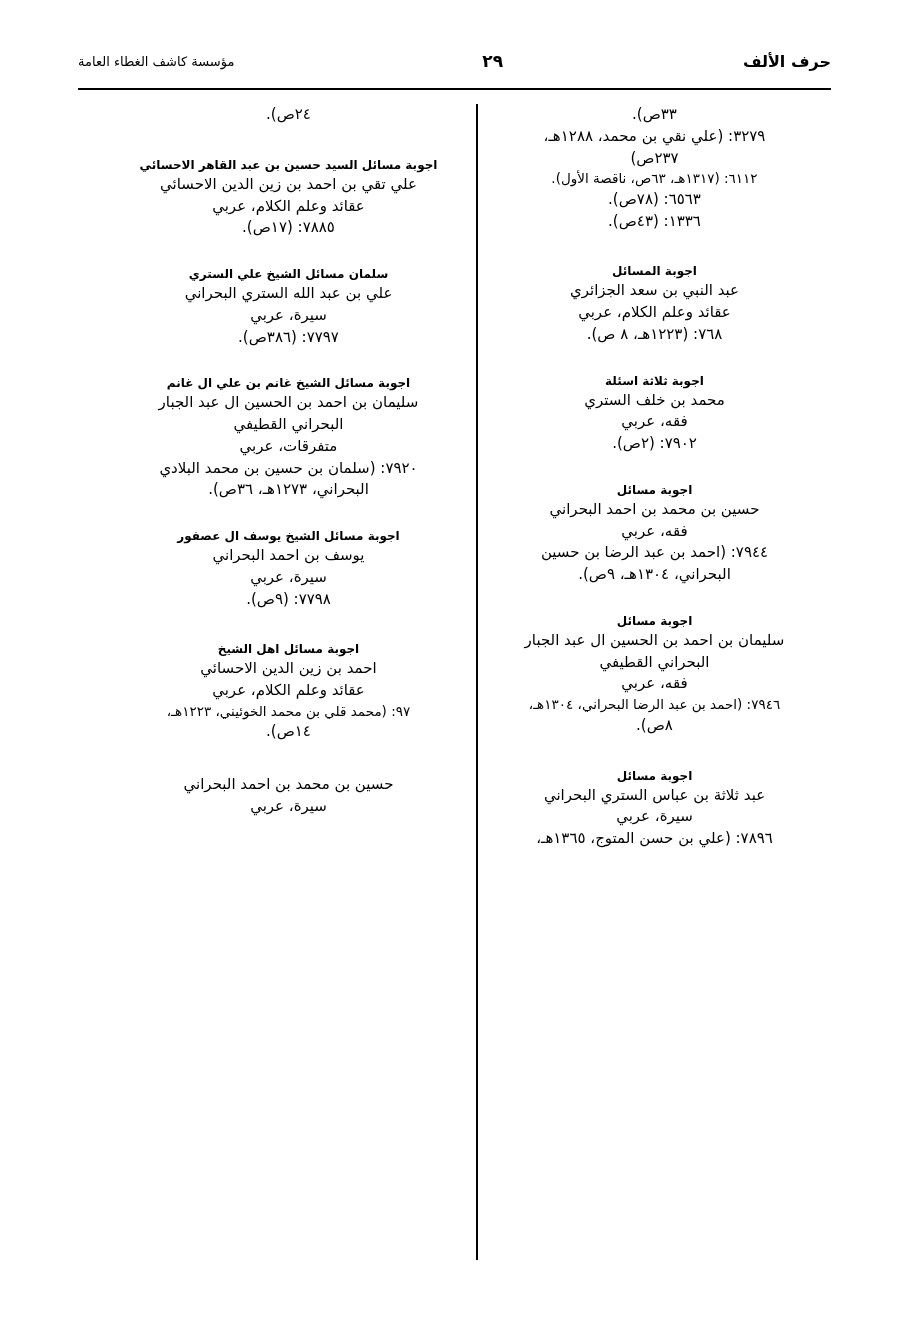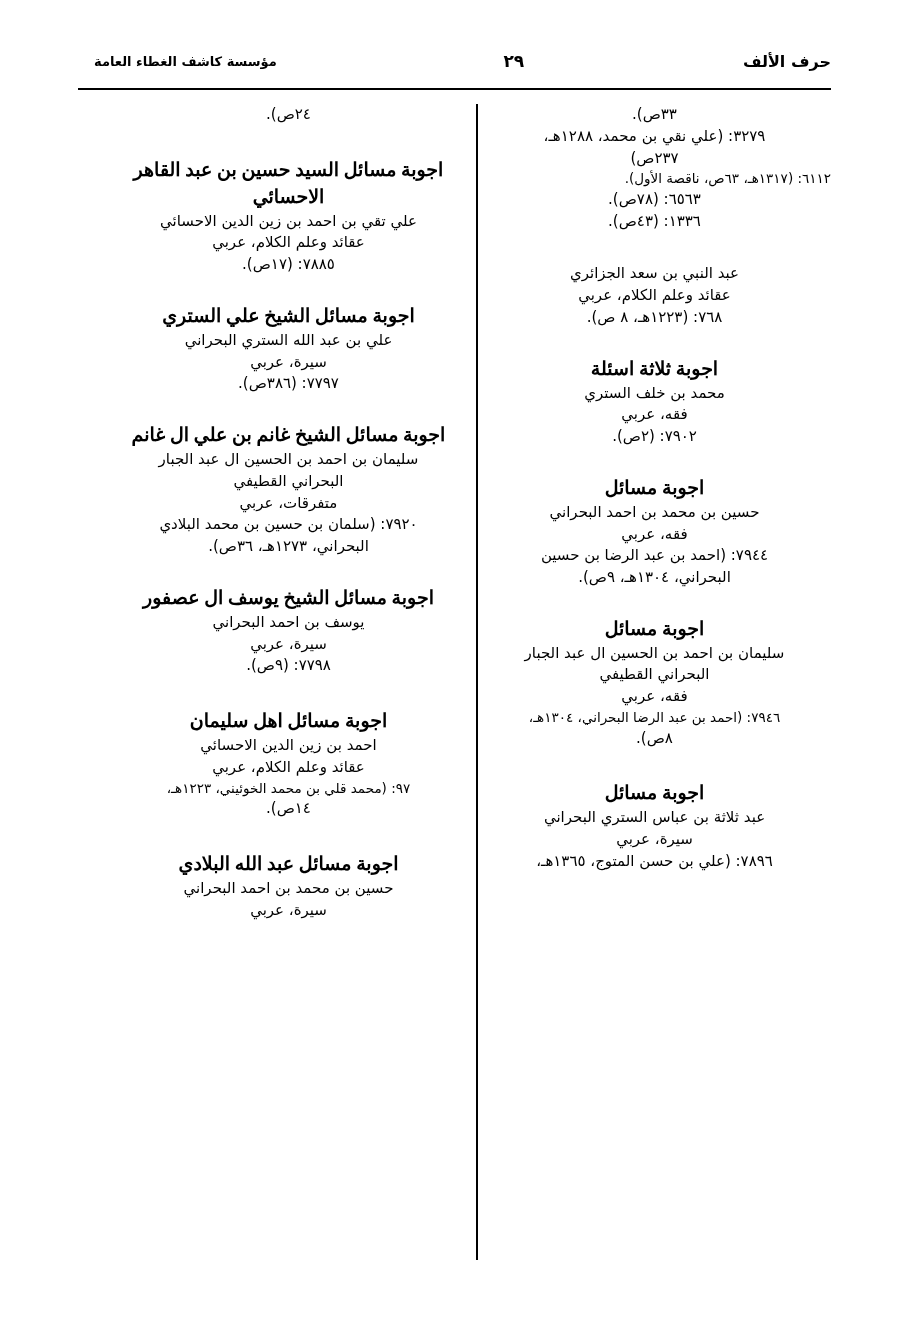--- a/index.html
+++ b/index.html
@@ -31,23 +31,22 @@
   }
   .header-side {
     font-size: 16px;
     font-weight: bold;
     letter-spacing: 0px;
     white-space: nowrap;
     text-align: right;
   }
   .header-left {
     font-size: 13px;
-    font-weight: bold;
+    font-weight: normal;
     white-space: nowrap;
-    margin-left: 16px;
   }
   .header-page-no {
     font-size: 17px;
     font-weight: bold;
     margin-left: 8px;
   }
   .rule {
     position: absolute;
     top: 88px;
     right: 78px;
@@ -78,40 +77,39 @@
     background: #000000;
     margin: 0 0px;
     align-self: stretch;
   }
   
   .entry {
     margin-bottom: 17px;
   }
   .entry.tight { margin-bottom: 0; }
   .title {
-    font-size: 19px;
+    font-size: 12px;
     font-weight: bold;
     line-height: 1.42;
     text-align: center;
-    font-family: Liberation Serif, serif;
   }
   .line {
     font-size: 15px;
     line-height: 1.45;
     text-align: center;
   }
   .line.sm {
     font-size: 13.5px;
   }
   .lead-frag {
     font-size: 15px;
     line-height: 1.45;
     text-align: center;
   }
-  .lead-frag.sm { font-size: 13.5px; text-align: right; }
+  .lead-frag.sm { font-size: 13.5px; }
   .spacer-10 { height: 10px; }
   .spacer-14 { height: 14px; }
 </style>
 </head>
 <body>
 
 <div class="page">
 
   <div class="header">
     <div class="header-side">حرف الألف</div>
@@ -130,20 +128,21 @@
         <div class="lead-frag">٣٢٧٩: (علي نقي بن محمد، ١٢٨٨هـ،</div>
         <div class="lead-frag">٢٣٧ص)</div>
         <div class="lead-frag sm">٦١١٢: (١٣١٧هـ، ٦٣ص، ناقصة الأول).</div>
         <div class="lead-frag">٦٥٦٣: (٧٨ص).</div>
         <div class="lead-frag">١٣٣٦: (٤٣ص).</div>
       </div>
 
       <div class="spacer-14"></div>
 
       <div class="entry">
+        <div class="title">اجوبة المسائل</div>
         <div class="line">عبد النبي بن سعد الجزائري</div>
         <div class="line">عقائد وعلم الكلام، عربي</div>
         <div class="line">٧٦٨: (١٢٢٣هـ، ٨ ص).</div>
       </div>
 
       <div class="spacer-10"></div>
 
       <div class="entry">
         <div class="title">اجوبة ثلاثة اسئلة</div>
         <div class="line">محمد بن خلف الستري</div>
@@ -196,21 +195,21 @@
       <div class="entry">
         <div class="title">اجوبة مسائل السيد حسين بن عبد القاهر الاحسائي</div>
         <div class="line">علي تقي بن احمد بن زين الدين الاحسائي</div>
         <div class="line">عقائد وعلم الكلام، عربي</div>
         <div class="line">٧٨٨٥: (١٧ص).</div>
       </div>
 
       <div class="spacer-10"></div>
 
       <div class="entry">
-        <div class="title">اجوبة مسائل الشيخ علي الستري</div>
+        <div class="title">سلمان مسائل الشيخ علي الستري</div>
         <div class="line">علي بن عبد الله الستري البحراني</div>
         <div class="line">سيرة، عربي</div>
         <div class="line">٧٧٩٧: (٣٨٦ص).</div>
       </div>
 
       <div class="spacer-10"></div>
 
       <div class="entry">
         <div class="title">اجوبة مسائل الشيخ غانم بن علي ال غانم</div>
         <div class="line">سليمان بن احمد بن الحسين ال عبد الجبار</div>
@@ -225,31 +224,30 @@
       <div class="entry">
         <div class="title">اجوبة مسائل الشيخ يوسف ال عصفور</div>
         <div class="line">يوسف بن احمد البحراني</div>
         <div class="line">سيرة، عربي</div>
         <div class="line">٧٧٩٨: (٩ص).</div>
       </div>
 
       <div class="spacer-14"></div>
 
       <div class="entry">
-        <div class="title">اجوبة مسائل اهل سليمان</div>
+        <div class="title">اجوبة مسائل اهل الشيخ</div>
         <div class="line">احمد بن زين الدين الاحسائي</div>
         <div class="line">عقائد وعلم الكلام، عربي</div>
         <div class="line sm">٩٧: (محمد قلي بن محمد الخوئيني، ١٢٢٣هـ،</div>
         <div class="line">١٤ص).</div>
       </div>
 
       <div class="spacer-14"></div>
 
       <div class="entry tight">
-        <div class="title">اجوبة مسائل عبد الله البلادي</div>
         <div class="line">حسين بن محمد بن احمد البحراني</div>
         <div class="line">سيرة، عربي</div>
       </div>
 
     </div>
 
   </div>
 </div>
 
 </body></html>

